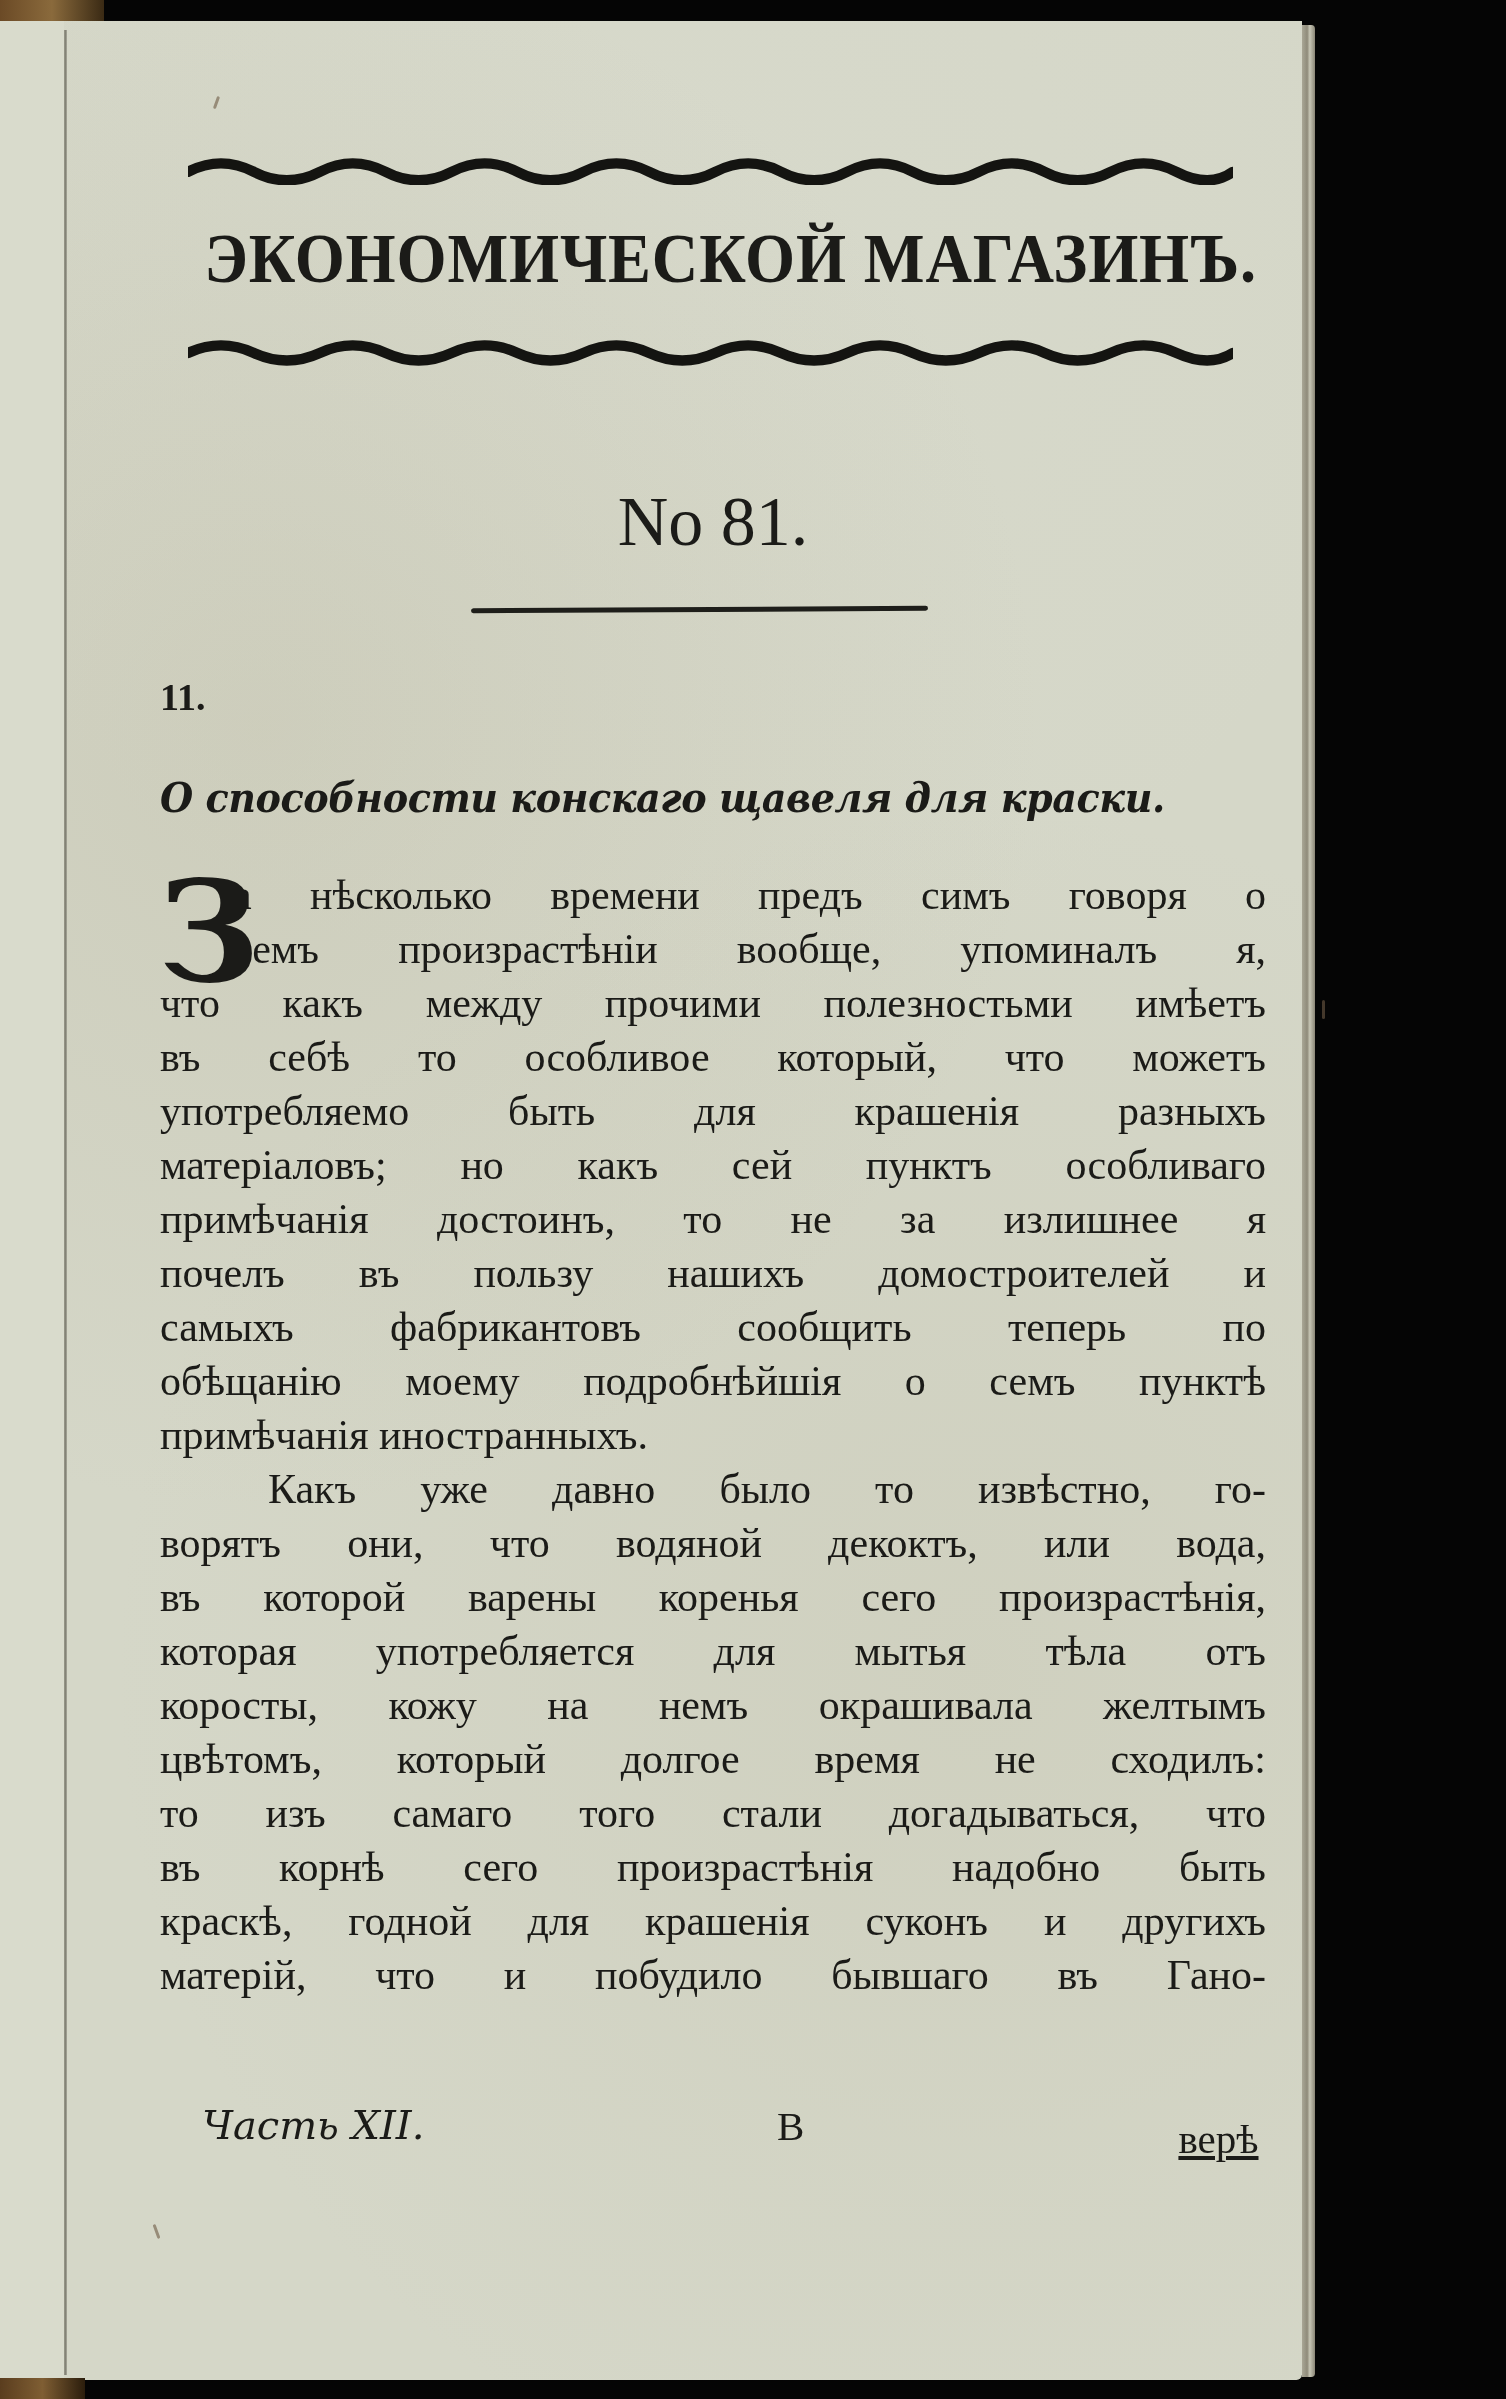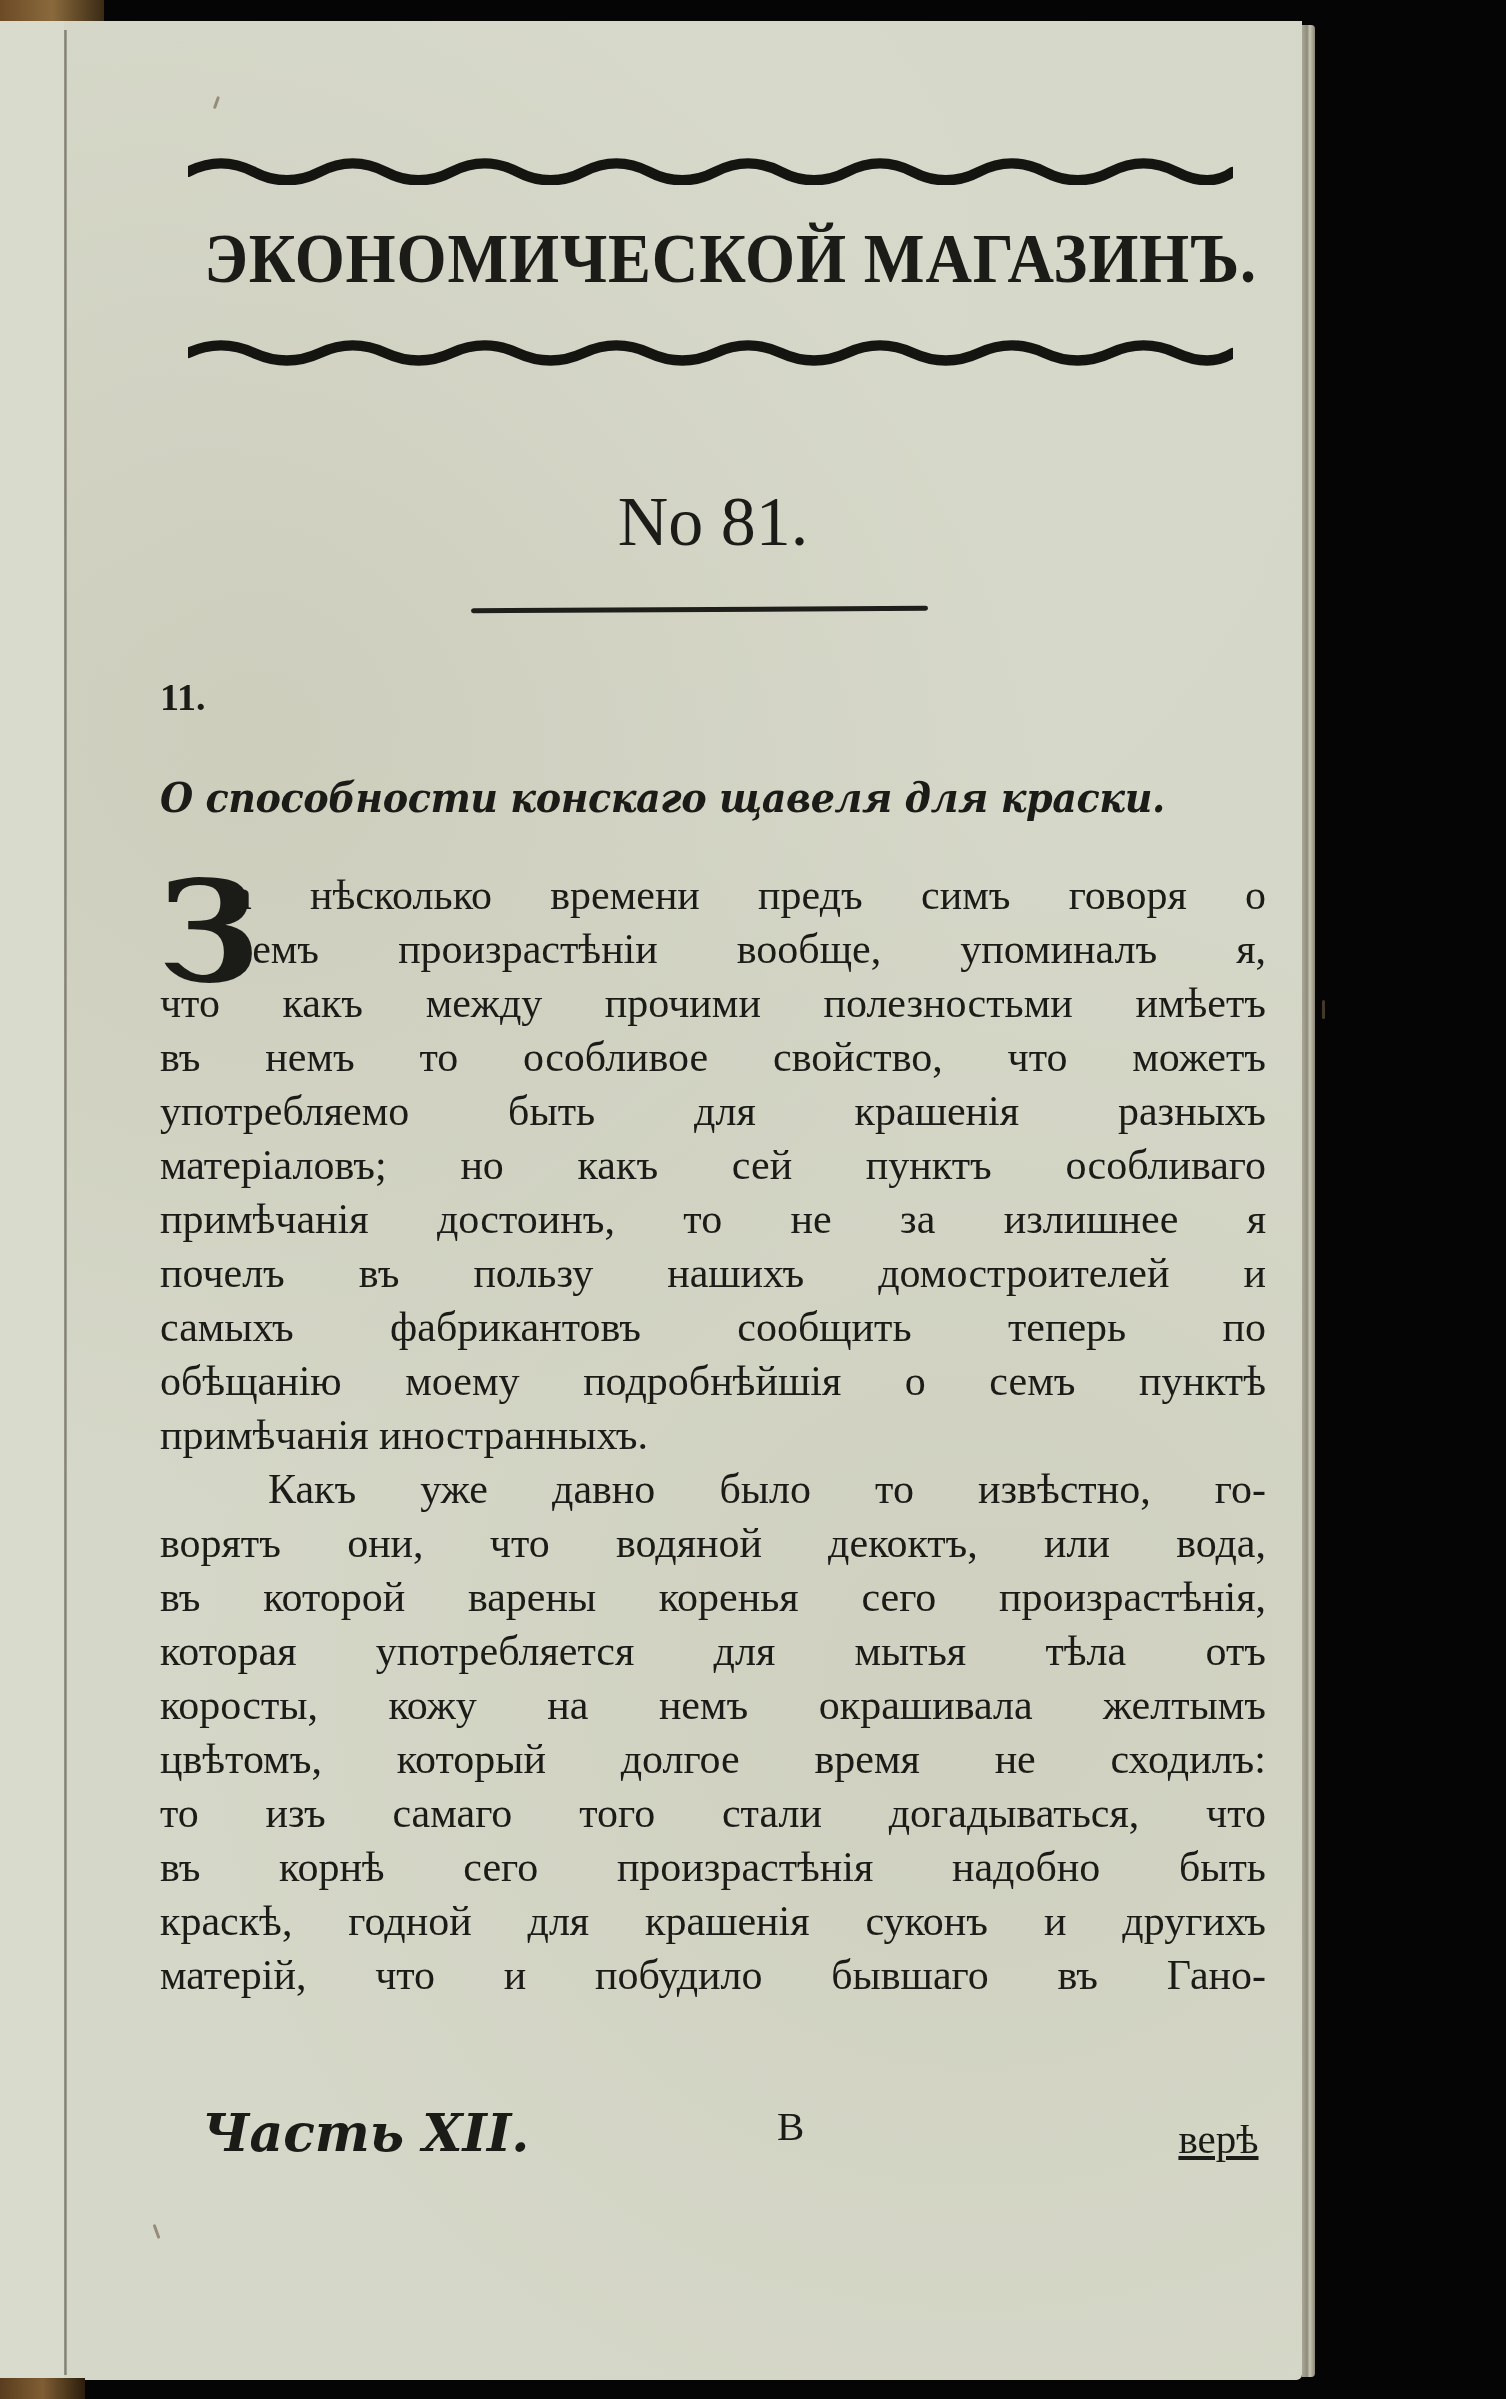--- a/index.html
+++ b/index.html
@@ -103,21 +103,21 @@
       font-family: "DejaVu Serif", serif;
       font-weight: bold;
     }
     .footer {
       position: absolute; top: 2081px; left: 0; width: 1106px; height: 56px;
       font-size: 41px;
     }
     .part {
       position: absolute; left: 42px; top: 0;
       font-family: "DejaVu Serif", serif;
-      font-style: italic; font-weight: bold; font-size: 52px;
+      font-style: italic; font-weight: normal; font-size: 40px;
     }
     .signature {
       position: absolute; left: 617px; top: 0;
       font-family: "Liberation Serif", serif; font-size: 41px;
     }
     .catchword {
       position: absolute; right: 7.5px; top: 13px;
       font-family: "Liberation Serif", serif; font-size: 41px; text-decoration: underline;
     }
     .speck { position: absolute; background: #6e5a44; opacity: 0.6; border-radius: 1.9px; }
@@ -154,21 +154,21 @@
     <div class="rule"></div>
     <div class="section-num">11.</div>
 
     <div class="article-title">О способности конскаго щавеля для краски.</div>
 
     <div class="body-text">
       <span class="dropcap">З</span>
       <span class="line first">а нѣсколько времени предъ симъ говоря о</span>
       <span class="line second">семъ произрастѣніи вообще, упоминалъ я,</span>
       <span class="line">что какъ между прочими полезностьми имѣетъ</span>
-      <span class="line">въ немъ то особливое свойство, что можетъ</span>
+      <span class="line">въ себѣ то особливое который, что можетъ</span>
       <span class="line">употребляемо быть для крашенія разныхъ</span>
       <span class="line">матеріаловъ; но какъ сей пунктъ особливаго</span>
       <span class="line">примѣчанія достоинъ, то не за излишнее я</span>
       <span class="line">почелъ въ пользу нашихъ домостроителей и</span>
       <span class="line">самыхъ фабрикантовъ сообщить теперь по</span>
       <span class="line">обѣщанію моему подробнѣйшія о семъ пунктѣ</span>
       <span class="line last">примѣчанія иностранныхъ.</span>
       <span class="line indent">Какъ уже давно было то извѣстно, го-</span>
       <span class="line">ворятъ они, что водяной декоктъ, или вода,</span>
       <span class="line">въ которой варены коренья сего произрастѣнія,</span>

